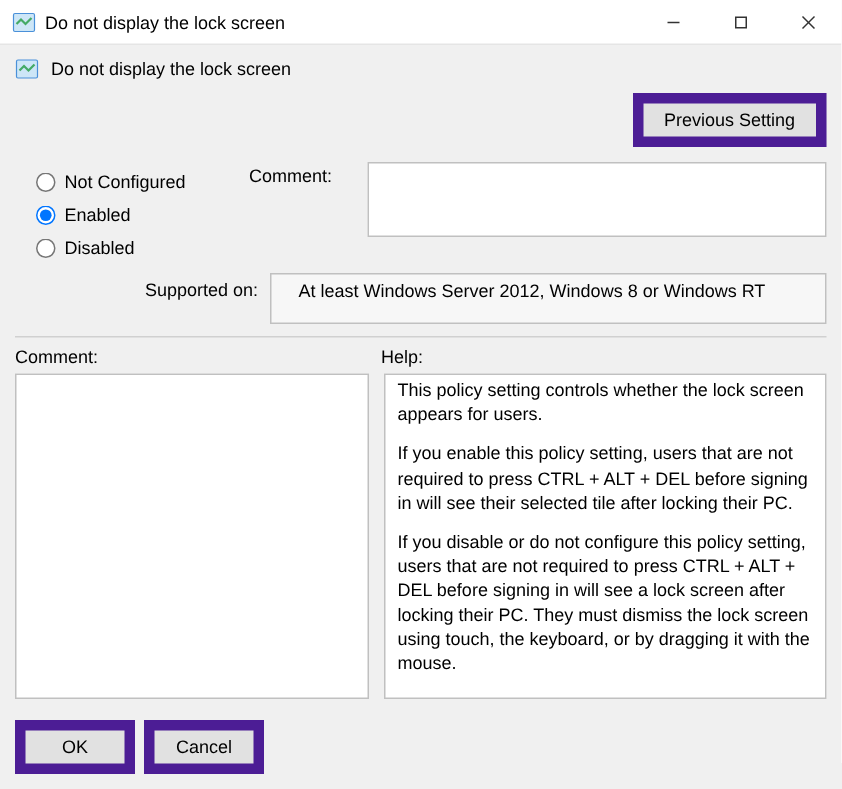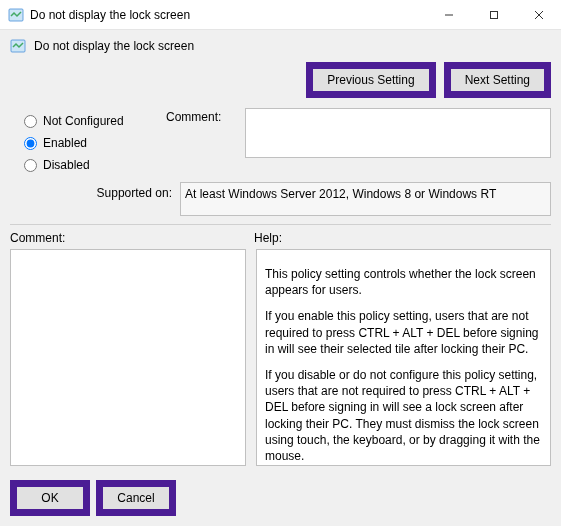--- a/index.html
+++ b/index.html
@@ -93,21 +93,21 @@
     display: flex; align-items: flex-start;
     padding: 4px 10px 8px 10px;
   }
   .supported-label {
     width: 170px; text-align: right; padding-right: 8px; padding-top: 4px;
   }
   .supported-box {
     flex: 1; height: 34px;
     border: 1px solid #c0c0c0;
     background: #f7f7f7;
-    padding: 4px 4px;
+    padding: 4px 18px;
     font-size: 12px;
     overflow-y: scroll;
     color: #000;
   }
   .divider {
     height: 1px; background: #d0d0d0; margin: 0 10px 6px 10px;
   }
   .panels-header {
     display: flex; padding: 0 10px 4px 10px;
   }
@@ -119,21 +119,21 @@
   }
   .options-box {
     width: 236px;
     border: 1px solid #c0c0c0;
     background: #fff;
   }
   .help-box {
     flex: 1;
     border: 1px solid #c0c0c0;
     background: #fff;
-    padding: 16px 8px;
+    padding: 2px 8px;
     overflow-y: auto;
     font-size: 12px;
     line-height: 1.35;
   }
   .help-box p { margin: 0 0 10px 0; }
   .footer {
     display: flex; justify-content: flex-start;
     padding: 6px 10px 10px 10px; gap: 6px;
   }
   
@@ -181,21 +181,20 @@
       <svg class="gp-icon" viewBox="0 0 16 16">
         <rect class="bg" x="1" y="2" width="14" height="12" rx="1"></rect>
         <polyline points="3,9 6,6 9,9 13,5"></polyline>
       </svg>
     </span>
     <div class="header-title">Do not display the lock screen</div>
   </div>
 
   <div class="nav-row">
     <button class="btn">Previous Setting</button>
-    <button class="btn">Next Setting</button>
   </div>
 
   <div class="config-row">
     <div class="state-col">
       <label class="radio-row">
         <input type="radio" name="state" style="">
         <span>Not Configured</span>
       </label>
       <label class="radio-row">
         <input type="radio" name="state" checked="" style="">

